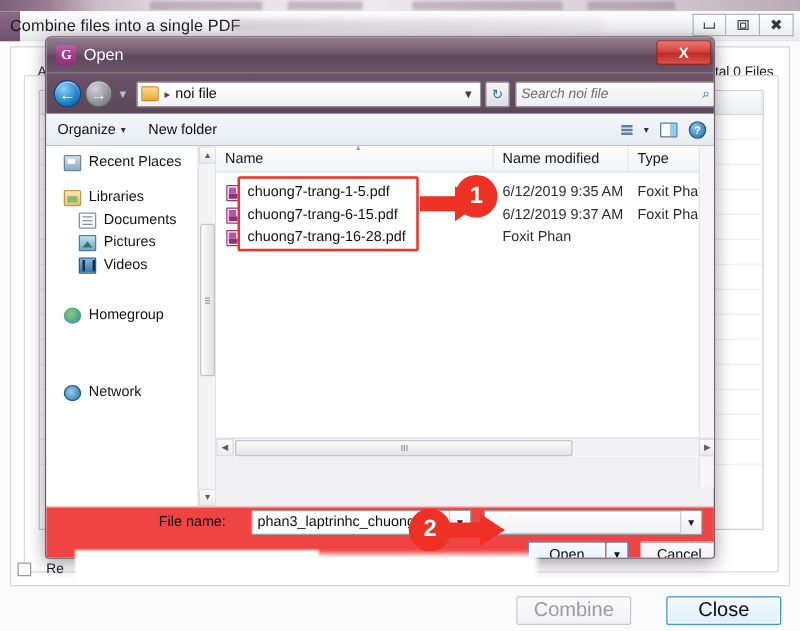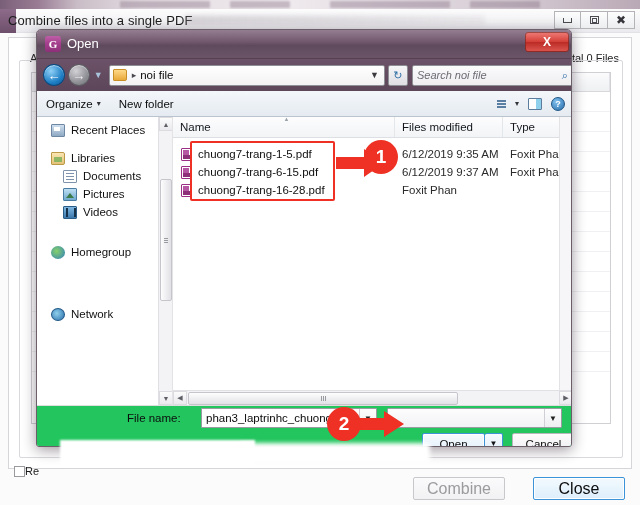--- a/index.html
+++ b/index.html
@@ -87,21 +87,21 @@
     height: 19px; background: linear-gradient(180deg,#fbfbfc,#eef0f2);
     border-bottom: 1px solid #d7d7dc; display: flex;
   }
   .ft-header .col { font-size: 11px; color: #1c1c1c; padding: 3px 6px; border-right: 1px solid #e2e2e6; }
   .ft-col-name { width: 200px; }
   .ft-col-loc { width: 380px; }
   .ft-row { height: 20px; border-bottom: 1px solid #f0f0f2; }
 
   
   .app-bottom-check {
-    position: absolute; left: 14px; top: 456px; display: flex; align-items: center; gap: 0;
+    position: absolute; left: 14px; top: 440px; display: flex; align-items: center; gap: 12px;
   }
   .chk-box { width: 11px; height: 11px; border: 1px solid #9a9a9f; background: #fff; }
   .chk-label { font-size: 11px; color: #1a1a1a; }
   .app-btn {
     position: absolute; top: 468px; height: 23px; width: 92px;
     font-size: 16px; display: flex; align-items: center; justify-content: center;
     border-radius: 2px;
   }
   .btn-combine {
     left: 413px; border: 1px solid #c8c8cc; color: #9b9b9f;
@@ -223,21 +223,21 @@
   }
   .icon-help {
     width: 14px; height: 14px; border-radius: 50%;
     background: radial-gradient(circle at 35% 30%, #7fc0ee, #2a6fab);
     border: 1px solid #1d5585; color: #fff; font-size: 9px; font-weight: bold;
     display: flex; align-items: center; justify-content: center;
   }
 
   
   .od-body {
-    position: absolute; left: 0; top: 87px; width: 536px; height: 288px;
+    position: absolute; left: 0; top: 87px; width: 536px; height: 248px;
     background: #ffffff; display: flex;
   }
   .nav-pane {
     width: 150px; height: 288px; background: #fff;
     border-right: 1px solid #e3e3e6; position: relative; overflow: hidden;
   }
   .nav-item {
     display: flex; align-items: center; gap: 6px;
     padding-left: 14px; font-size: 11.5px; color: #111;
     height: 18px;
@@ -336,21 +336,21 @@
   }
   .hs-arrow-right { margin-left: auto; }
   .list-vscroll {
     position: absolute; right: 0; top: 0; width: 14px; height: 273px;
     background: #f6f6f8; border-left: 1px solid #e3e3e6;
   }
 
   
   .od-footer {
     position: absolute; left: 0; top: 375px; width: 536px; height: 43px;
-    background: #22c55e; border-top: 1px solid #dededf; text-align: center;
+    background: #ef4444; border-top: 1px solid #dededf; text-align: center;
   }
   .fn-label {
     position: absolute; left: 90px; top: 6px; font-size: 11.5px; color: #0d0d0d;
   }
   .fn-combo {
     position: absolute; left: 164px; top: 2px; width: 176px; height: 20px;
     background: #fff; border: 1px solid #9a9aa1; border-radius: 1px;
     display: flex; align-items: center; padding-left: 4px;
   }
   .fn-value { font-size: 11.5px; color: #0b0b0b; white-space: nowrap; overflow: hidden; width: 152px; }
@@ -572,21 +572,21 @@
         <div class="nav-scroll">
           <div class="scroll-arrow">▲</div>
           <div class="scroll-thumb"></div>
           <div class="scroll-arrow" style="position:absolute;bottom:0;">▼</div>
         </div>
       </div>
 
       <div class="list-pane">
         <div class="list-header">
           <div class="lh-col lh-name">Name</div>
-          <div class="lh-col lh-date">Files modified</div>
+          <div class="lh-col lh-date">Name modified</div>
           <div class="lh-col lh-type">Type</div>
         </div>
 
         <div class="file-rows">
           <div style="height:7px"></div>
           <div class="file-row">
             <span class="fr-name">
               <span class="pdf-icon"></span>
               <span>chuong7-trang-1-5.pdf</span>
             </span>

